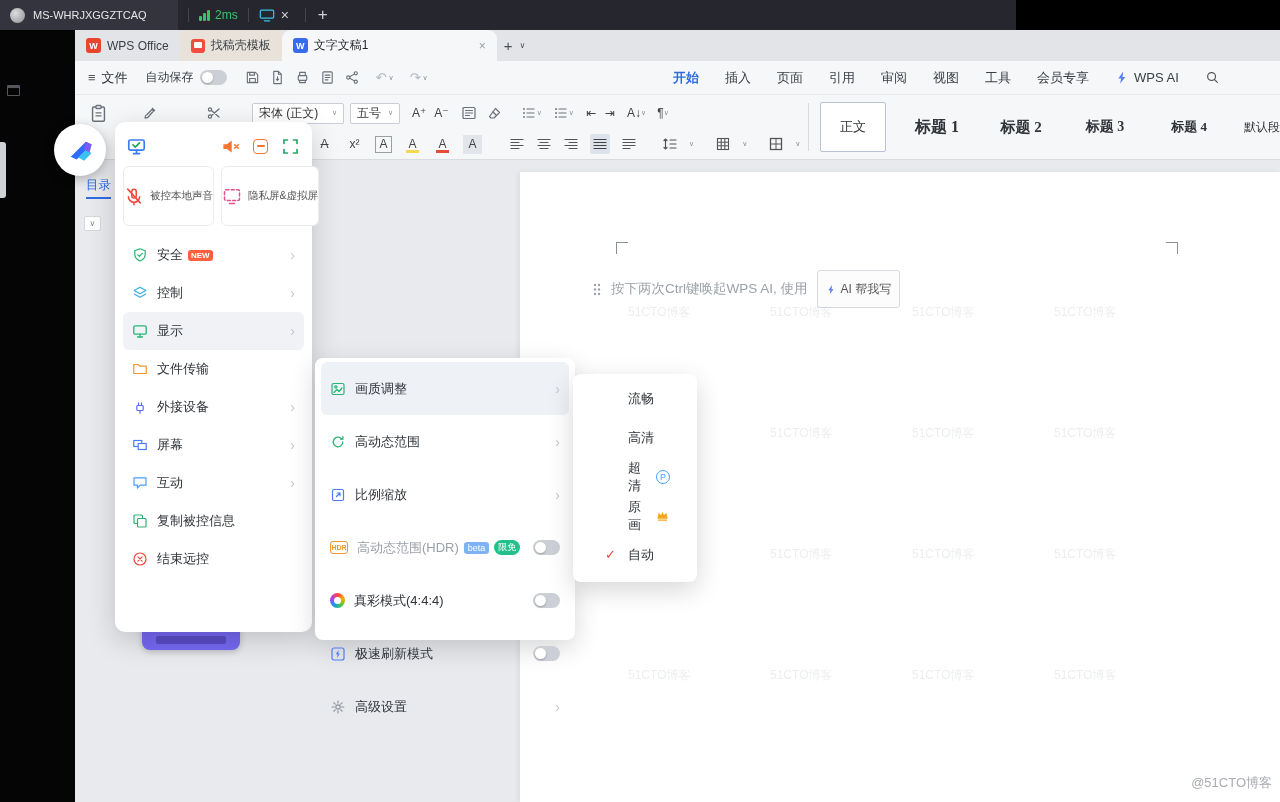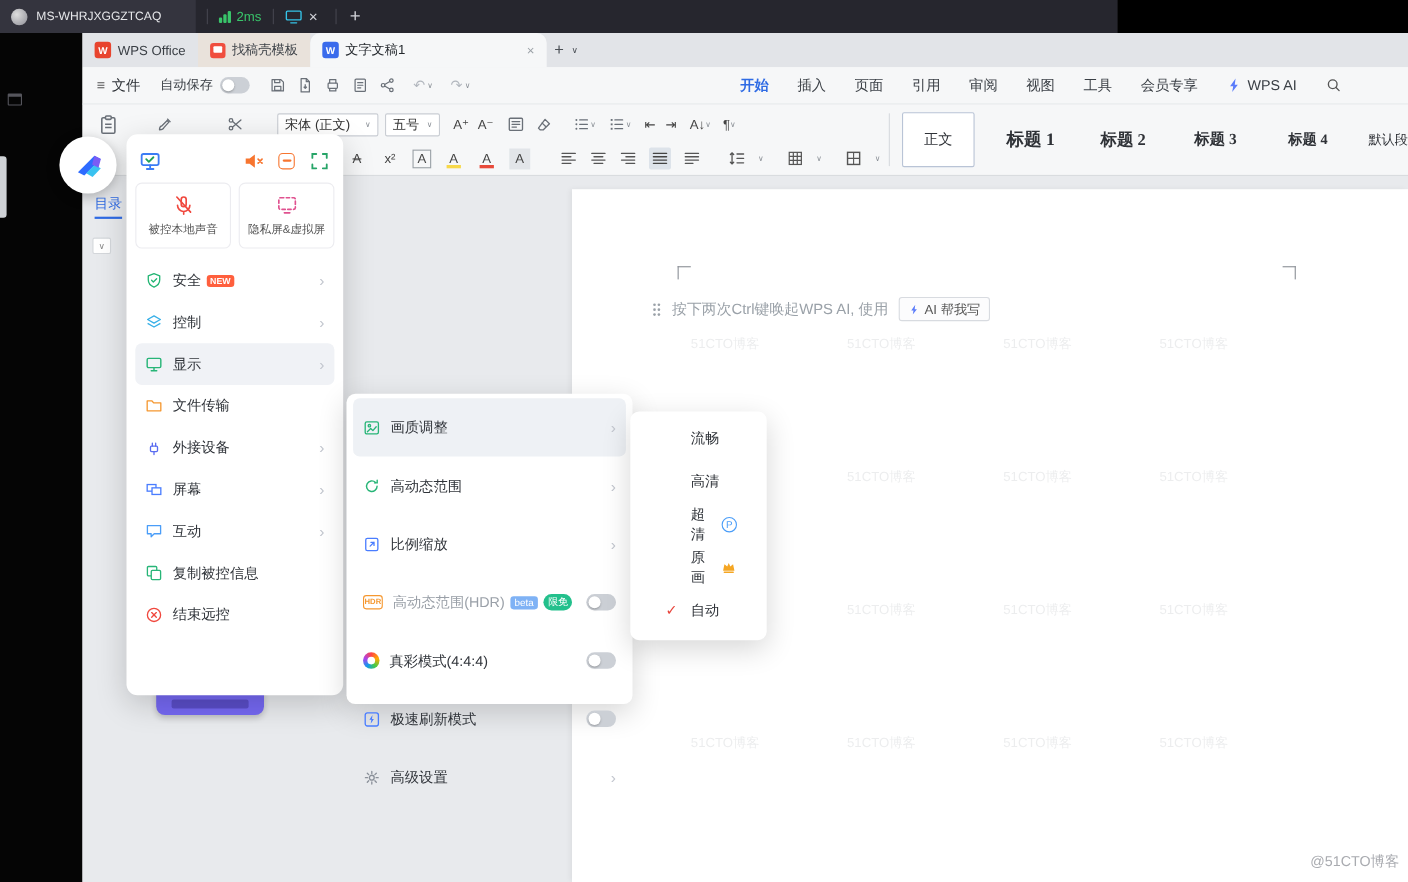--- a/index.html
+++ b/index.html
@@ -77,36 +77,36 @@
 .h1{font-size:16px}.h2{font-size:15px}.h3{font-size:14px}.h4{font-size:13px}
 .scard.def{font-size:12px;width:54px;overflow:hidden}
 
 .doc{position:absolute;left:0;top:130px;width:1205px;height:642px;background:#e8eaed;overflow:hidden}
 .page{position:absolute;left:445px;top:12px;width:760px;height:630px;background:#fff;box-shadow:-2px 0 5px rgba(0,0,0,.06)}
 .mk{position:absolute;width:12px;height:12px;border:0 solid #8a8f96}
 .mk.tl{left:96px;top:70px;border-left-width:1px;border-top-width:1px}
 .mk.tr{left:646px;top:70px;border-right-width:1px;border-top-width:1px}
 .dline{position:absolute;left:72px;top:98px;display:flex;align-items:center;gap:9px}
 .ph{color:#9aa1a8;font-size:13.5px}
-.ai-btn{border:1px solid #d8dbe0;background:#fcfcfd;border-radius:3px;height:22px;padding:0 8px;display:flex;gap:4px;align-items:center;color:#555;font-size:12px}
+.ai-btn{border:1px solid #d8dbe0;background:#fcfcfd;border-radius:3px;height:38px;padding:0 8px;display:flex;gap:4px;align-items:center;color:#555;font-size:12px}
 .wms{position:absolute;left:108px;top:132px;display:grid;grid-template-columns:repeat(4,142px);row-gap:104px}
 .wms span{color:rgba(110,116,124,.13);font-size:12px}
 .navlbl{position:absolute;left:11px;top:147px;color:#2f6be4;font-size:12.5px;padding-bottom:3px;border-bottom:2px solid #2f6be4;z-index:3}
 .navchev{position:absolute;left:9px;top:186px;width:17px;height:15px;background:#fff;border:1px solid #d4d7db;border-radius:2px;font-size:8px;color:#888;display:flex;align-items:center;justify-content:center;z-index:3}
 
 
 .td-logo{position:absolute;left:54px;top:124px;width:52px;height:52px;border-radius:50%;background:#fff;box-shadow:0 3px 12px rgba(0,0,0,.28);z-index:30;display:flex;align-items:center;justify-content:center}
 .td-panel{position:absolute;left:115px;top:122px;width:197px;height:510px;background:#fff;border-radius:10px;box-shadow:0 8px 28px rgba(0,0,0,.18);z-index:20;padding:8px 8px 0}
 .util{display:flex;align-items:center;height:32px;padding:0 4px}
 .util .ic{width:19px;height:19px}
 .u-minus{width:15px;height:15px;border:1.5px solid #f7752f;border-radius:4px;position:relative}
 .u-minus::after{content:"";position:absolute;left:2.5px;right:2.5px;top:5px;height:2px;background:#f7752f;border-radius:1px}
 .mla{margin-left:auto}.ml14{margin-left:13px}
 .cards{display:flex;gap:7px;margin-top:4px}
-.card{flex:1;height:60px;border:1px solid #ececf0;border-radius:6px;display:flex;flex-direction:column;align-items:center;justify-content:center;gap:6px;background:#fff}
+.card{flex:1;height:60px;border:1px solid #ececf0;border-radius:6px;display:flex;flex-direction:row;align-items:center;justify-content:center;gap:6px;background:#fff}
 .card .lbl{font-size:10.5px;color:#555;white-space:nowrap}
 .menu{margin-top:10px}
 .m-row{display:flex;align-items:center;height:38px;padding:0 9px;border-radius:6px}
 .m-row.selr{background:#f0f2f6}
 .m-row .lbl{margin-left:9px;font-size:13px;color:#30343a;white-space:nowrap}
 .arr{margin-left:auto;color:#c2c6ce;font-size:14px}
 .badge-new{background:#ff5f3d;color:#fff;font-size:8px;border-radius:3px;padding:1px 3px;margin-left:5px;font-weight:bold}
 .m-act{margin-left:auto;color:#878d97;font-size:12px;display:flex;align-items:center;gap:3px}
 .purple-btn{position:absolute;left:142px;top:612px;width:98px;height:38px;background:#7568f2;border-radius:8px;z-index:5;box-shadow:0 2px 6px rgba(0,0,0,.2)}
 .purple-btn::after{content:"";position:absolute;left:14px;top:24px;right:14px;height:8px;background:rgba(40,30,120,.35);border-radius:2px}

